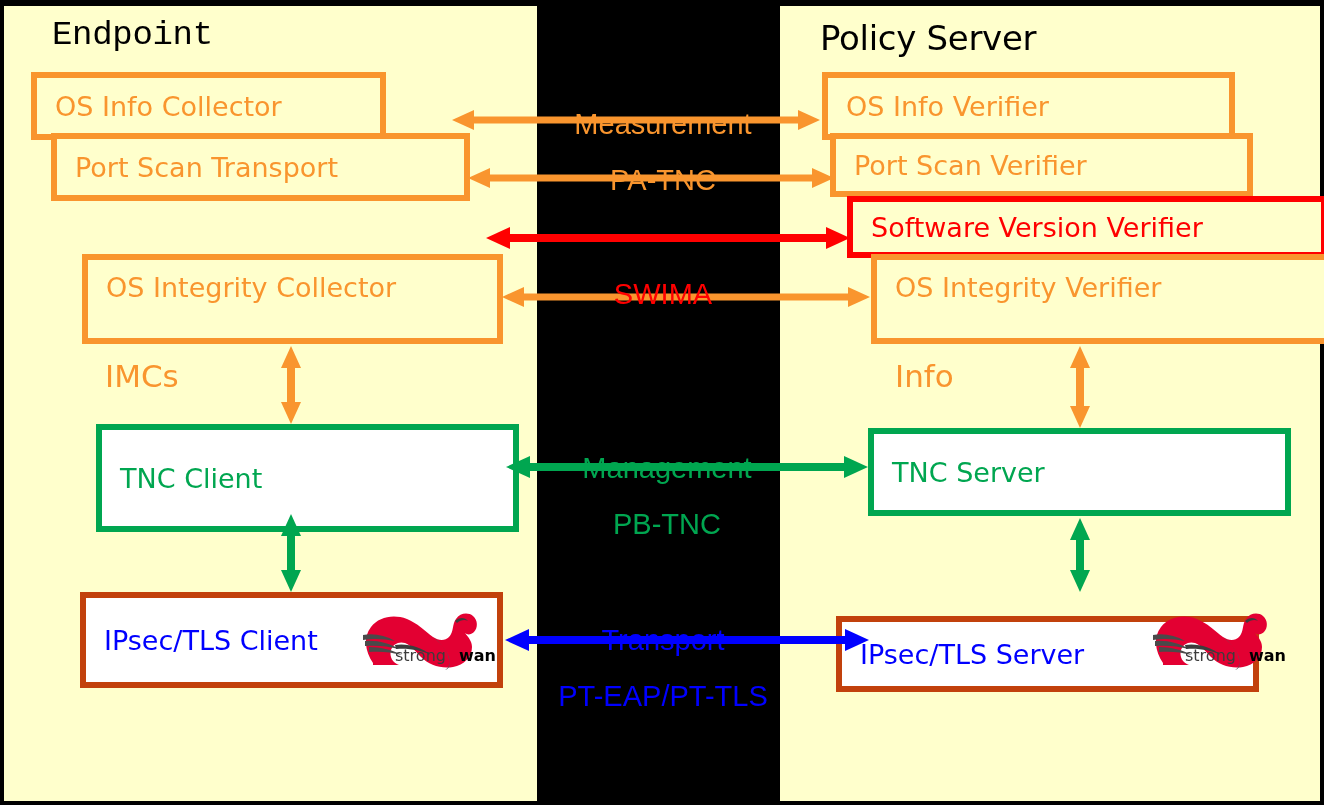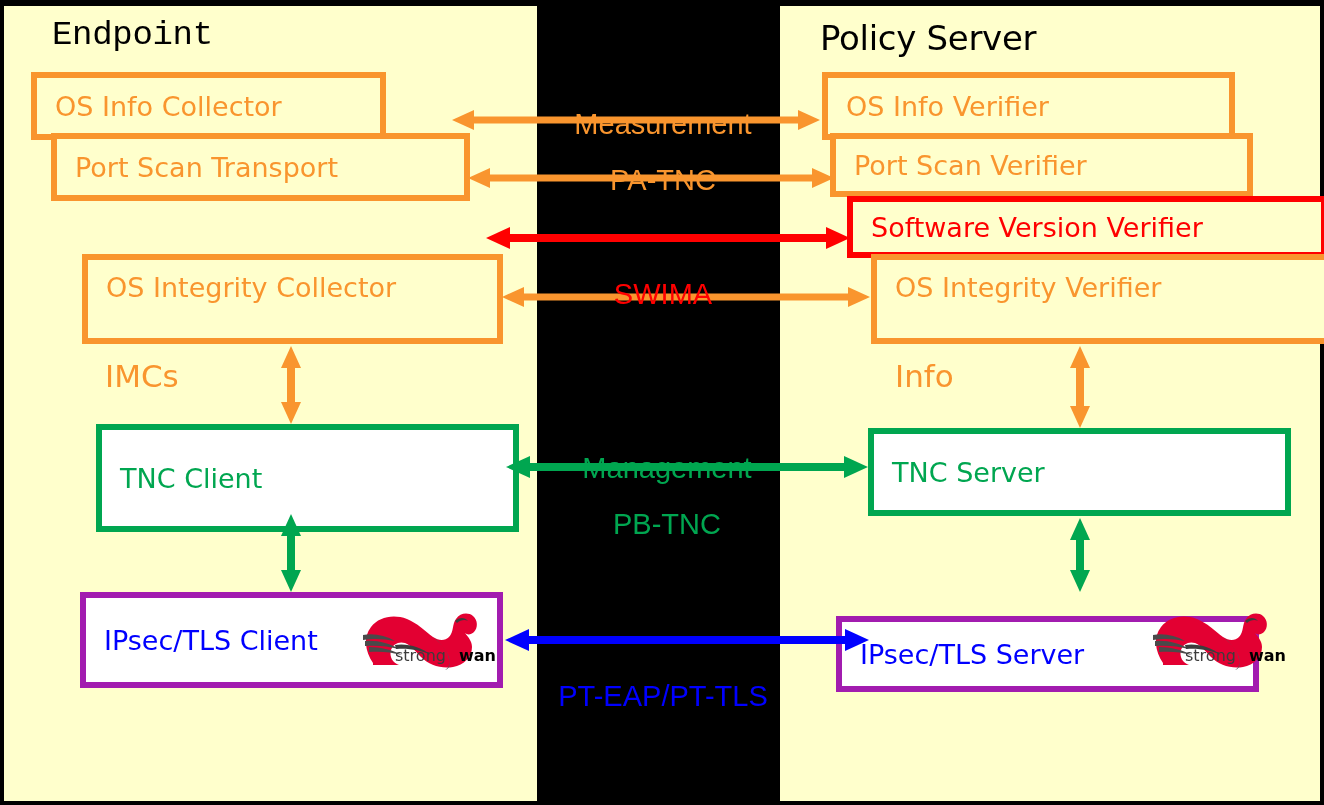--- a/index.html
+++ b/index.html
@@ -49,21 +49,21 @@
     white-space: nowrap;
     font-size: 27px;
     padding-left: 18px;
   }
   .box.orange { border: 6px solid #F9952E; }
   .box.orange .box-label { color: #F9952E; }
   .box.red    { border: 6px solid #FF0000; }
   .box.red .box-label { color: #FF0000; }
   .box.green  { border: 6px solid #00A650; background: #FFFFFF; }
   .box.green .box-label { color: #00A650; }
-  .box.blue   { border: 6px solid #a21caf; background: #FFFFFF; }
+  .box.blue   { border: 6px solid #c2410c; background: #FFFFFF; }
   .box.blue .box-label { color: #0000FF; }
 
   
   .group-label {
     position: absolute;
     font-family: "DejaVu Sans", sans-serif;
     font-size: 31px;
     color: #F9952E;
     white-space: nowrap;
   }
@@ -271,15 +271,16 @@
       <polygon points="14,2 4,24 24,24" fill="#00A650"></polygon>
       <polygon points="14,76 4,54 24,54" fill="#00A650"></polygon>
     </svg>
   </div>
 
   <div class="proto orange" style="left:663px; top:80px;">Measurement</div>
   <div class="proto orange" style="left:663px; top:136px;">PA-TNC</div>
   <div class="proto red" style="left:663px; top:250px;">SWIMA</div>
   <div class="proto green" style="left:667px; top:424px;">Management</div>
   <div class="proto green" style="left:667px; top:480px;">PB-TNC</div>
+  <div class="proto blue" style="left:663px; top:596px;">Transport</div>
   <div class="proto blue" style="left:663px; top:652px;">PT-EAP/PT-TLS</div>
 
 </div>
 
 </body></html>

